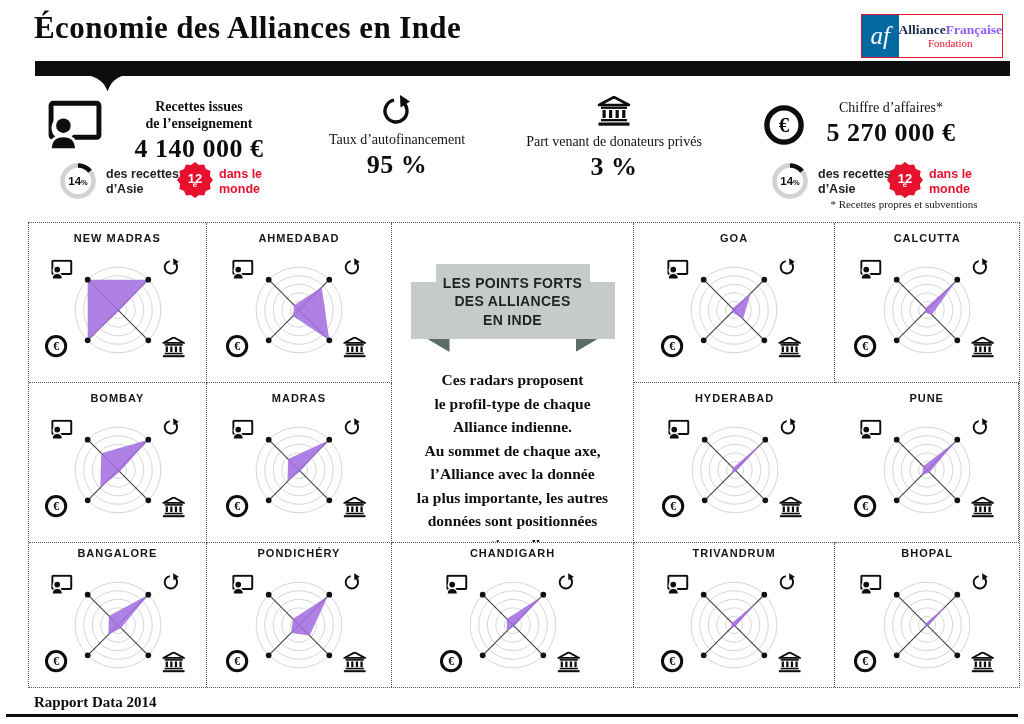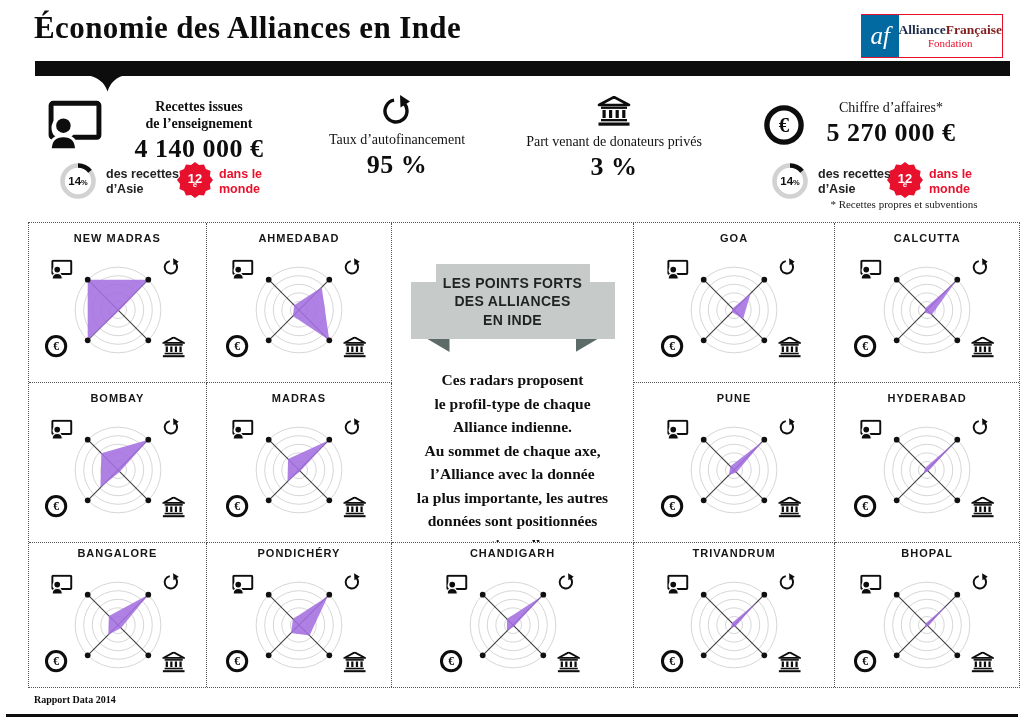--- a/index.html
+++ b/index.html
@@ -22,21 +22,21 @@
     border:1px solid #e8112d; display:flex; background:#fff;
   }
   .logo-af {
     width:38px; background:#0369a1; color:#fff; display:flex;
     align-items:center; justify-content:center;
     font-family:"Liberation Serif", serif; font-style:italic; font-size:25px;
   }
   .logo-right { flex:1; display:flex; flex-direction:column; align-items:center; justify-content:center; line-height:1.1; }
   .logo-name { font-size:13.5px; font-weight:bold; }
   .logo-name .dark { color:#1c2b4a; }
-  .logo-name .light { color:#7f1d1d; font-weight:bold; }
+  .logo-name .light { color:#8b5cf6; font-weight:bold; }
   .logo-sub { font-size:11px; color:#e8112d; }
 
   .title-bar { position:absolute; left:35px; top:61px; width:975px; height:15px; background:#0d0d0d; }
   .title-bar-tail { position:absolute; left:86px; top:75px; width:40px; height:17px; }
 
   
   .stat-icon { position:absolute; }
   .stat-block { position:absolute; text-align:center; }
   .stat-label { font-size:14px; line-height:1.22; color:#111; }
   .stat-value { font-size:26px; font-weight:bold; letter-spacing:0.5px; margin-top:2px; }
@@ -94,21 +94,21 @@
     display:flex; align-items:center; justify-content:center;
     font-family:"Liberation Sans", sans-serif; font-weight:bold; font-size:14px;
     letter-spacing:0.3px; line-height:1.3; color:#1e2422; text-align:center;
   }
   .desc {
     width:232px; margin:14px auto 0; font-size:15.5px; line-height:1.52;
     color:#101010; text-align:center;
   }
 
   
-  .report-note { position:absolute; left:34px; top:694px; font-weight:bold; font-size:10px; }
+  .report-note { position:absolute; left:34px; top:694px; font-weight:bold; font-size:15px; }
   .bottom-rule { position:absolute; left:6px; right:6px; top:714px; height:3px; background:#0d0d0d; }
 </style>
 </head>
 <body>
 
 <svg width="0" height="0" style="position:absolute" aria-hidden="true">
   <defs>
     <symbol id="sym-presentation" viewBox="0 0 40 34">
       <rect x="3.5" y="2" width="33" height="23.5" rx="1.5" fill="none" stroke="#0d0d0d" stroke-width="3.4"></rect>
       <circle cx="12" cy="19" r="8.2" fill="#ffffff"></circle>
@@ -376,52 +376,52 @@
           <circle cx="58.18019484660536" cy="31.18019484660536" r="3" fill="#101010"></circle>
           <use x="19" y="10" width="24" height="20.4" href="#sym-presentation"></use>
           <circle cx="121.81980515339464" cy="31.18019484660536" r="3" fill="#101010"></circle>
           <use x="136" y="8" width="19" height="19" href="#sym-refresh"></use>
           <circle cx="121.81980515339464" cy="94.81980515339464" r="3" fill="#101010"></circle>
           <use x="136" y="91" width="25" height="22" href="#sym-bank"></use>
           <circle cx="58.18019484660536" cy="94.81980515339464" r="3" fill="#101010"></circle>
           <use x="12" y="88" width="26" height="26" href="#sym-euro"></use>
         </svg>
     </div>
+    <div class="cell bb">
+      <div class="city">HYDERABAD</div>
+      <svg class="radar" viewBox="0 0 180 126">
+          <circle cx="90" cy="63" r="9" fill="none" stroke="#cfcfcf" stroke-width="0.9"></circle>
+          <circle cx="90" cy="63" r="18" fill="none" stroke="#cfcfcf" stroke-width="0.9"></circle>
+          <circle cx="90" cy="63" r="27" fill="none" stroke="#cfcfcf" stroke-width="0.9"></circle>
+          <circle cx="90" cy="63" r="36" fill="none" stroke="#cfcfcf" stroke-width="0.9"></circle>
+          <circle cx="90" cy="63" r="45" fill="none" stroke="#cfcfcf" stroke-width="0.9"></circle>
+          <line x1="58.18019484660536" y1="31.18019484660536" x2="121.81980515339464" y2="94.81980515339464" stroke="#3c3c3c" stroke-width="1.1"></line>
+          <line x1="121.81980515339464" y1="31.18019484660536" x2="58.18019484660536" y2="94.81980515339464" stroke="#3c3c3c" stroke-width="1.1"></line>
+          <polygon points="87.77,60.77 118.64,34.36 91.27,64.27 86.82,66.18" fill="#A56FE0" fill-opacity="0.88"></polygon>
+          <circle cx="58.18019484660536" cy="31.18019484660536" r="3" fill="#101010"></circle>
+          <use x="19" y="10" width="24" height="20.4" href="#sym-presentation"></use>
+          <circle cx="121.81980515339464" cy="31.18019484660536" r="3" fill="#101010"></circle>
+          <use x="136" y="8" width="19" height="19" href="#sym-refresh"></use>
+          <circle cx="121.81980515339464" cy="94.81980515339464" r="3" fill="#101010"></circle>
+          <use x="136" y="91" width="25" height="22" href="#sym-bank"></use>
+          <circle cx="58.18019484660536" cy="94.81980515339464" r="3" fill="#101010"></circle>
+          <use x="12" y="88" width="26" height="26" href="#sym-euro"></use>
+        </svg>
+    </div>
     <div class="cell br bb">
       <div class="city">PUNE</div>
       <svg class="radar" viewBox="0 0 180 126">
           <circle cx="90" cy="63" r="9" fill="none" stroke="#cfcfcf" stroke-width="0.9"></circle>
           <circle cx="90" cy="63" r="18" fill="none" stroke="#cfcfcf" stroke-width="0.9"></circle>
           <circle cx="90" cy="63" r="27" fill="none" stroke="#cfcfcf" stroke-width="0.9"></circle>
           <circle cx="90" cy="63" r="36" fill="none" stroke="#cfcfcf" stroke-width="0.9"></circle>
           <circle cx="90" cy="63" r="45" fill="none" stroke="#cfcfcf" stroke-width="0.9"></circle>
           <line x1="58.18019484660536" y1="31.18019484660536" x2="121.81980515339464" y2="94.81980515339464" stroke="#3c3c3c" stroke-width="1.1"></line>
           <line x1="121.81980515339464" y1="31.18019484660536" x2="58.18019484660536" y2="94.81980515339464" stroke="#3c3c3c" stroke-width="1.1"></line>
           <polygon points="86.18,59.18 120.23,32.77 92.55,65.55 84.59,68.41" fill="#A56FE0" fill-opacity="0.88"></polygon>
-          <circle cx="58.18019484660536" cy="31.18019484660536" r="3" fill="#101010"></circle>
-          <use x="19" y="10" width="24" height="20.4" href="#sym-presentation"></use>
-          <circle cx="121.81980515339464" cy="31.18019484660536" r="3" fill="#101010"></circle>
-          <use x="136" y="8" width="19" height="19" href="#sym-refresh"></use>
-          <circle cx="121.81980515339464" cy="94.81980515339464" r="3" fill="#101010"></circle>
-          <use x="136" y="91" width="25" height="22" href="#sym-bank"></use>
-          <circle cx="58.18019484660536" cy="94.81980515339464" r="3" fill="#101010"></circle>
-          <use x="12" y="88" width="26" height="26" href="#sym-euro"></use>
-        </svg>
-    </div>
-    <div class="cell bb">
-      <div class="city">HYDERABAD</div>
-      <svg class="radar" viewBox="0 0 180 126">
-          <circle cx="90" cy="63" r="9" fill="none" stroke="#cfcfcf" stroke-width="0.9"></circle>
-          <circle cx="90" cy="63" r="18" fill="none" stroke="#cfcfcf" stroke-width="0.9"></circle>
-          <circle cx="90" cy="63" r="27" fill="none" stroke="#cfcfcf" stroke-width="0.9"></circle>
-          <circle cx="90" cy="63" r="36" fill="none" stroke="#cfcfcf" stroke-width="0.9"></circle>
-          <circle cx="90" cy="63" r="45" fill="none" stroke="#cfcfcf" stroke-width="0.9"></circle>
-          <line x1="58.18019484660536" y1="31.18019484660536" x2="121.81980515339464" y2="94.81980515339464" stroke="#3c3c3c" stroke-width="1.1"></line>
-          <line x1="121.81980515339464" y1="31.18019484660536" x2="58.18019484660536" y2="94.81980515339464" stroke="#3c3c3c" stroke-width="1.1"></line>
-          <polygon points="87.77,60.77 118.64,34.36 91.27,64.27 86.82,66.18" fill="#A56FE0" fill-opacity="0.88"></polygon>
           <circle cx="58.18019484660536" cy="31.18019484660536" r="3" fill="#101010"></circle>
           <use x="19" y="10" width="24" height="20.4" href="#sym-presentation"></use>
           <circle cx="121.81980515339464" cy="31.18019484660536" r="3" fill="#101010"></circle>
           <use x="136" y="8" width="19" height="19" href="#sym-refresh"></use>
           <circle cx="121.81980515339464" cy="94.81980515339464" r="3" fill="#101010"></circle>
           <use x="136" y="91" width="25" height="22" href="#sym-bank"></use>
           <circle cx="58.18019484660536" cy="94.81980515339464" r="3" fill="#101010"></circle>
           <use x="12" y="88" width="26" height="26" href="#sym-euro"></use>
         </svg>
     </div>

